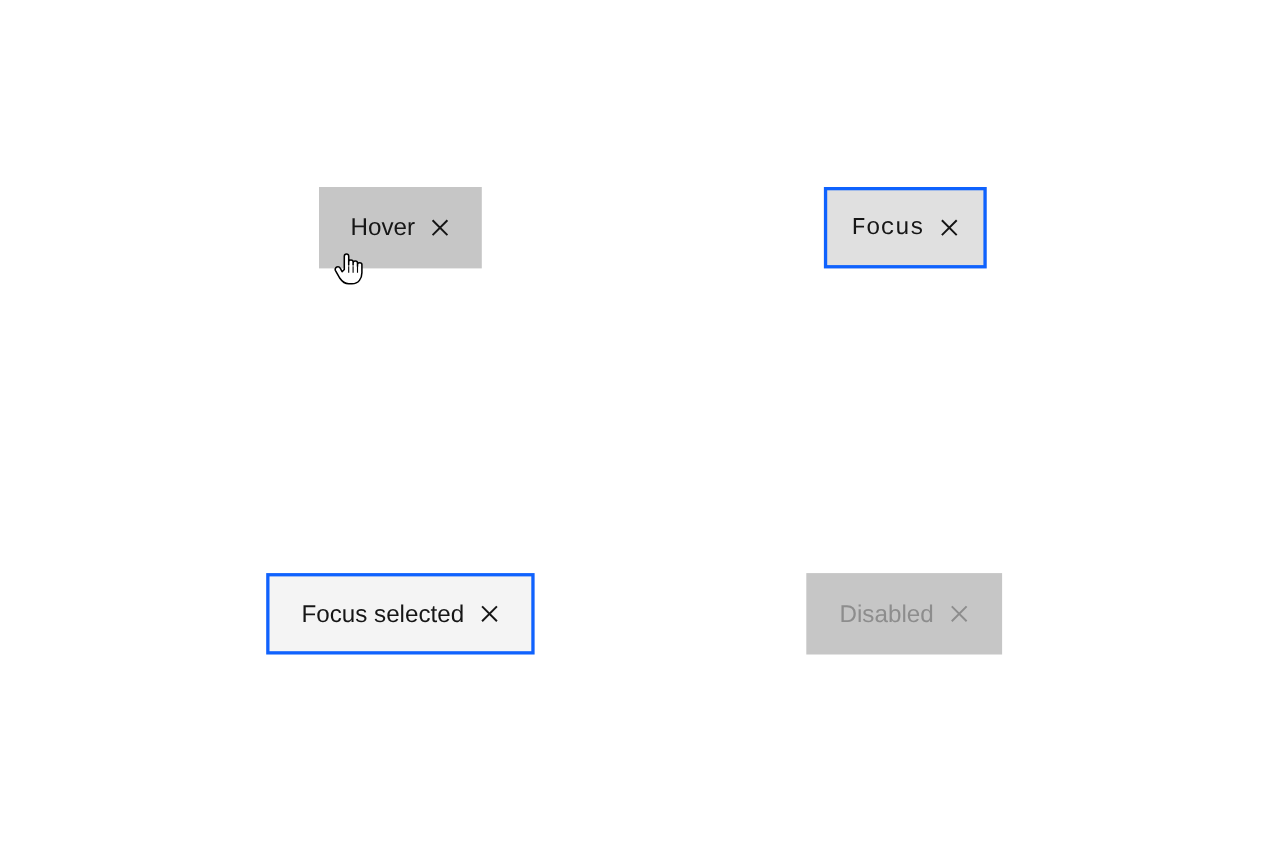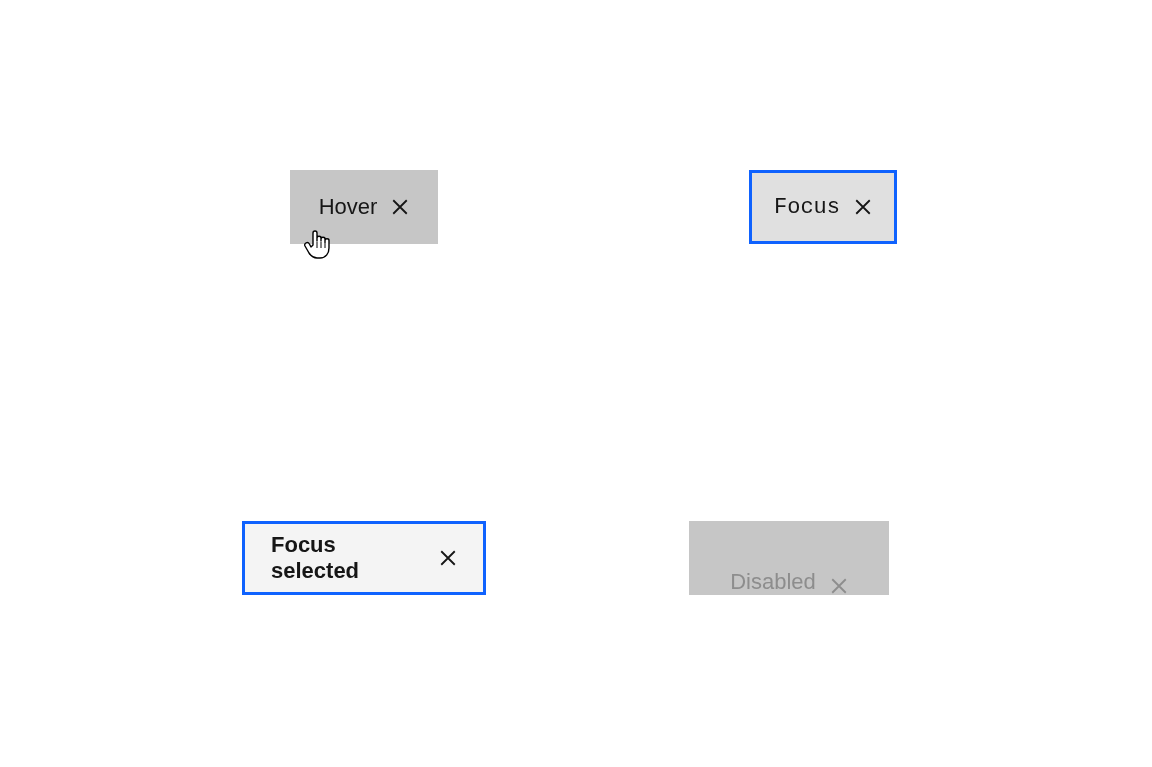--- a/index.html
+++ b/index.html
@@ -38,29 +38,28 @@
       background: #e0e0e0;
       border: 3px solid #0f62fe;
       font-family: Liberation Mono, monospace;
     }
     .tab-focus-selected {
       left: 242px;
       top: 521px;
       width: 244px;
       background: #f4f4f4;
       border: 3px solid #0f62fe;
-      font-weight: 700;
+      font-weight: 400;
     }
     .tab-disabled {
-      left: 689px;
+      left: 733px;
       top: 521px;
-      width: 200px;
+      width: 178px;
       background: #c6c6c6;
       color: #8d8d8d;
-      align-items: flex-end;
     }
     .close-icon {
       width: 18px;
       height: 18px;
       flex-shrink: 0;
     }
     .close-icon svg {
       width: 100%;
       height: 100%;
       display: block;

